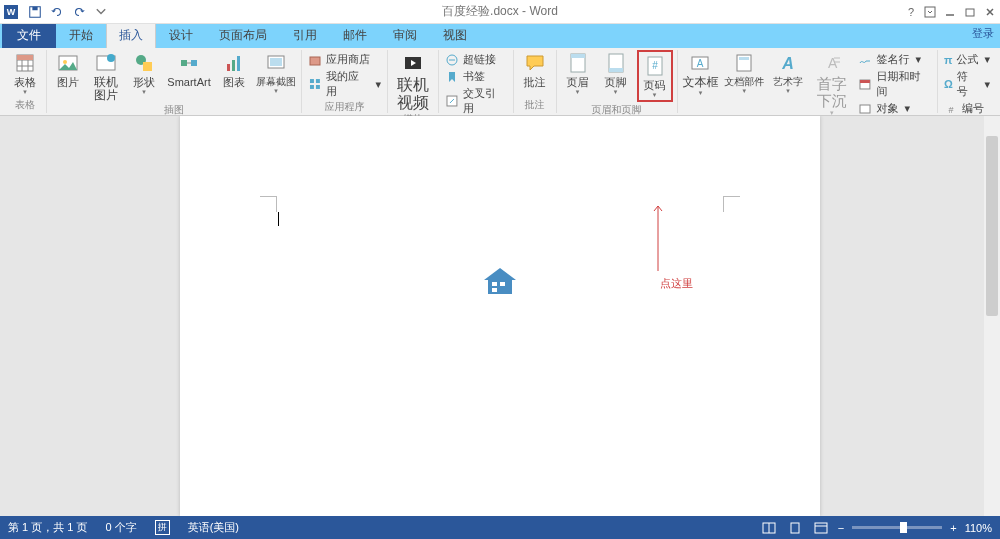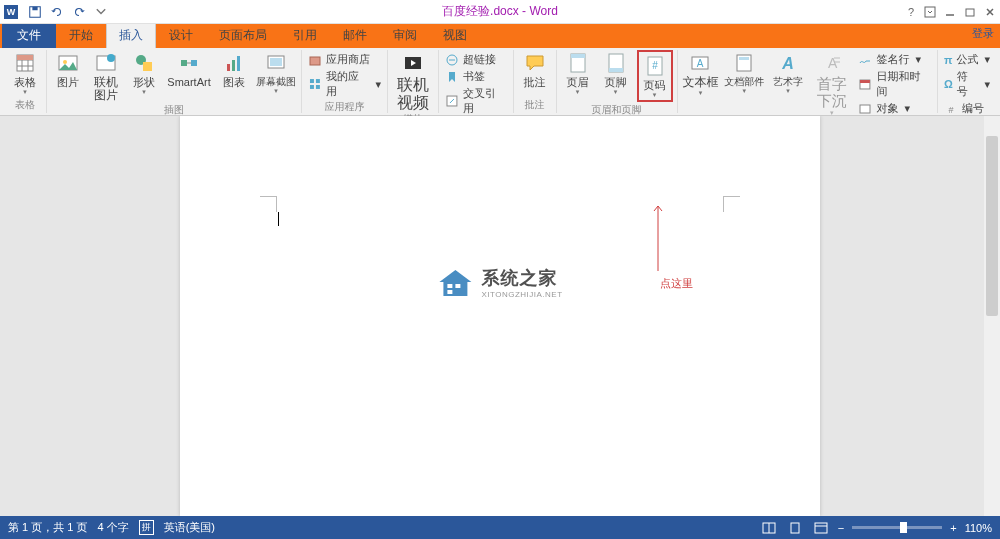--- a/index.html
+++ b/index.html
@@ -2,25 +2,25 @@
 <html><head>
 <meta charset="utf-8">
 <style>
 * { margin: 0; padding: 0; box-sizing: border-box; font-family: "Microsoft YaHei", "Segoe UI", sans-serif; }
 body { width: 1000px; height: 539px; background: #fff; overflow: hidden; font-size: 11px; position: relative; }
 .title-bar { height: 24px; background: #fff; display: flex; align-items: center; padding: 0 4px; border-bottom: 1px solid #e1e1e1; position: relative; }
 .title-left { display: flex; align-items: center; gap: 4px; }
 .word-ico { width: 14px; height: 14px; background: #2b579a; color: #fff; display: flex; align-items: center; justify-content: center; font-size: 9px; font-weight: bold; }
 .qat { display: flex; gap: 8px; margin-left: 6px; }
 .qat-item svg { width: 14px; height: 14px; }
-.title-center { position: absolute; left: 50%; transform: translateX(-50%); color: #a21caf; font-size: 12px; }
+.title-center { position: absolute; left: 50%; transform: translateX(-50%); color: #737373; font-size: 12px; }
 .title-right { margin-left: auto; display: flex; align-items: center; gap: 10px; color: #666; }
 .win-ctrl { display: flex; gap: 8px; }
 .login-txt { color: #2b579a; cursor: pointer; }
-.menu-bar { height: 24px; display: flex; align-items: flex-end; padding: 0 2px; background: #f97316; }
+.menu-bar { height: 24px; display: flex; align-items: flex-end; padding: 0 2px; background: #7dd3fc; }
 .menu-item { padding: 4px 12px; color: #444; cursor: pointer; font-size: 12px; border: 1px solid transparent; border-bottom: none; }
 .menu-item.file { background: #2b579a; color: #fff; padding: 4px 14px; }
 .menu-item.active { background: #f1f1f1; border-color: #ccc; color: #2b579a; }
 .ribbon { background: #f1f1f1; border-bottom: 1px solid #ccc; display: flex; height: 68px; padding: 2px 4px; }
 .rgroup { display: flex; flex-direction: column; align-items: center; padding: 0 4px; border-right: 1px solid #ddd; }
 .rgroup-row { display: flex; gap: 4px; flex: 1; }
 .rbtn-lg { display: flex; flex-direction: column; align-items: center; justify-content: flex-start; width: 34px; cursor: pointer; padding-top: 2px; }
 .rbtn-lg .ico { width: 22px; height: 22px; margin-bottom: 2px; }
 .rbtn-lg .lbl { font-size: 11px; color: #444; text-align: center; line-height: 1.1; }
 .rbtn-lg .dd { font-size: 7px; color: #777; }
@@ -39,21 +39,21 @@
 .cursor-mark { position: absolute; top: 96px; left: 98px; width: 0; height: 14px; border-left: 1px solid #000; }
 .watermark { position: absolute; top: 150px; left: 50%; transform: translateX(-50%); display: flex; align-items: center; gap: 8px; opacity: 0.85; }
 .wm-ico { width: 36px; height: 30px; }
 .wm-txt .main { font-size: 18px; font-weight: bold; color: #333; letter-spacing: 1px; }
 .wm-txt .sub { font-size: 8px; color: #888; letter-spacing: 0.5px; }
 .annot-arrow { position: absolute; left: 652px; top: 90px; }
 .annot-txt { position: absolute; left: 660px; top: 160px; color: #d04040; font-size: 11px; }
 .scroll-bar { position: absolute; right: 0; top: 116px; bottom: 23px; width: 16px; background: #f0f0f0; }
 .scroll-thumb { width: 12px; margin: 20px auto 0; height: 180px; background: #cdcdcd; border-radius: 2px; }
 .status-bar { position: absolute; bottom: 0; left: 0; right: 0; height: 23px; background: #2b579a; color: #fff; display: flex; align-items: center; padding: 0 8px; font-size: 11px; }
-.status-left { display: flex; gap: 10px; align-items: center; }
+.status-left { display: flex; gap: 18px; align-items: center; }
 .status-right { margin-left: auto; display: flex; gap: 8px; align-items: center; }
 .view-btn { width: 18px; height: 16px; display: flex; align-items: center; justify-content: center; cursor: pointer; }
 .zoom-slider { width: 90px; height: 3px; background: #7a94bf; position: relative; }
 .zoom-handle { width: 7px; height: 11px; background: #fff; position: absolute; top: -4px; left: 48px; }
 svg { display: block; }
 </style>
 </head>
 <body>
 
 <div class="title-bar">
@@ -397,41 +397,37 @@
     <div class="page-mark mark-tr-h"></div>
     <div class="page-mark mark-tr-v"></div>
     <div class="cursor-mark"></div>
     <div class="watermark">
       <svg class="wm-ico" viewBox="0 0 36 30">
           <path d="M18 2 L34 14 L30 14 L30 28 L6 28 L6 14 L2 14 Z" fill="#2a7ab8"></path>
           <rect x="10" y="16" width="5" height="4" fill="#fff"></rect>
           <rect x="10" y="22" width="5" height="4" fill="#fff"></rect>
           <rect x="18" y="16" width="5" height="4" fill="#fff"></rect>
         </svg>
-      <div class="wm-txt">
-        <div class="main">系统之家</div>
-        <div class="sub">XITONGZHIJIA.NET</div>
-      </div>
     </div>
   </div>
   <svg class="annot-arrow" width="12" height="70">
       <line x1="6" y1="0" x2="6" y2="65" stroke="#d04040" stroke-width="1"></line>
       <path d="M2 5 L6 0 L10 5" fill="none" stroke="#d04040"></path>
     </svg>
   <div class="annot-txt">点这里</div>
 </div>
 
 <div class="scroll-bar">
   <div class="scroll-thumb"></div>
 </div>
 
 <div class="status-bar">
   <div class="status-left">
     <span>第 1 页，共 1 页</span>
-    <span>4 个字</span>
+    <span>0 个字</span>
     <span style="border:1px solid #fff;padding:0 2px;font-size:9px">拼</span>
     <span>英语(美国)</span>
   </div>
   <div class="status-right">
     <span class="view-btn">
         <svg width="14" height="12" viewBox="0 0 14 12">
           <rect x="1" y="1" width="12" height="10" fill="none" stroke="#fff"></rect>
           <line x1="7" y1="1" x2="7" y2="11" stroke="#fff"></line>
         </svg>
       </span>

